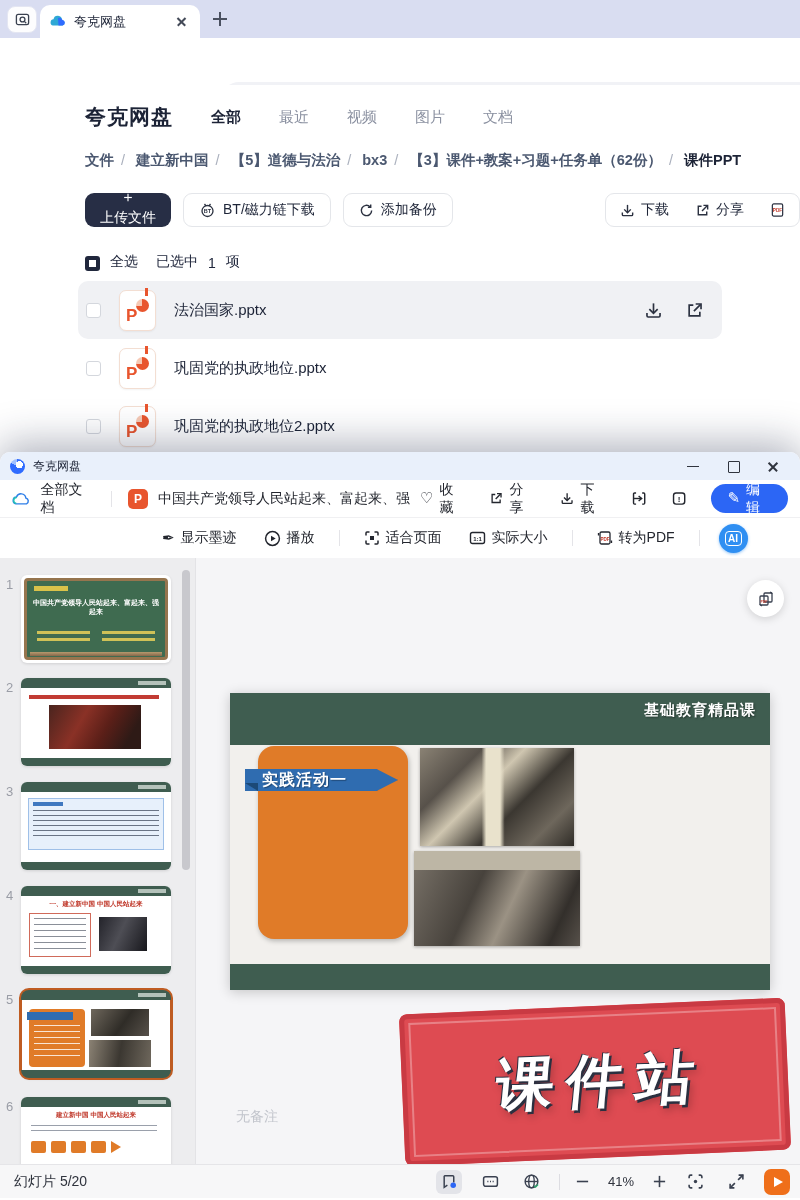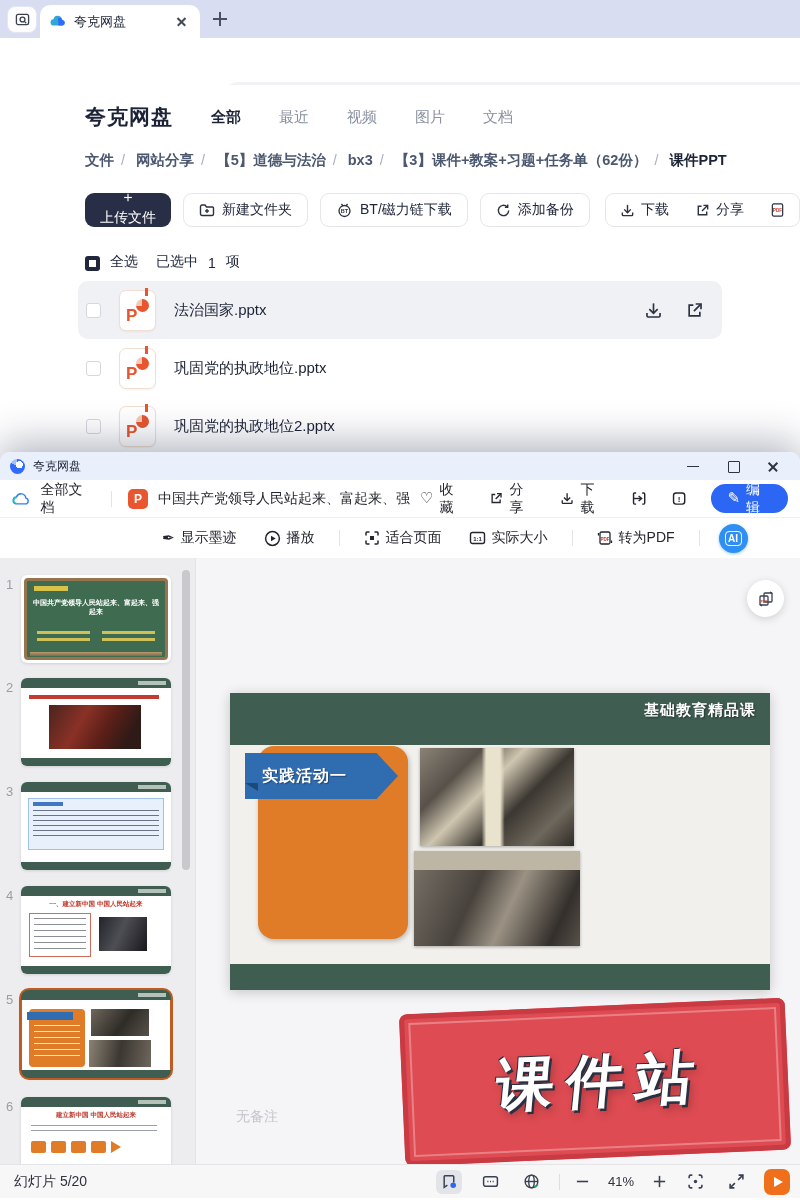--- a/index.html
+++ b/index.html
@@ -140,21 +140,21 @@
 
   .viewer { flex:1; position:relative; }
   .slide { position:absolute; left:34px; top:135px; width:540px; height:297px; background:#f2f0ed;
     box-shadow:0 2px 12px rgba(0,0,0,.2); }
   .shdr { position:absolute; top:0; left:0; right:0; height:52px; background:#3f5d50; }
   .sbadge { position:absolute; right:14px; top:8px; color:#fff; font-size:15px; font-weight:800;
     letter-spacing:1px; text-shadow:1px 1px 2px rgba(0,0,0,.45); }
   .sftr { position:absolute; bottom:0; left:0; right:0; height:26px; background:#3f5d50; }
   .card { position:absolute; left:28px; top:53px; width:150px; height:193px; background:#e07b28;
     border-radius:16px; box-shadow:1px 2px 5px rgba(0,0,0,.25); }
-  .banner { position:absolute; left:-13px; top:7px; width:153px; height:46px; background:#2f6cb0;
+  .banner { position:absolute; left:-13px; top:23px; width:153px; height:22px; background:#2f6cb0;
     clip-path:polygon(0 0,86% 0,100% 50%,86% 100%,0 100%); display:flex; align-items:center;
     box-shadow:0 1px 3px rgba(0,0,0,.3); }
   .banner span { color:#fff; font-weight:800; font-size:16px; padding-left:17px; letter-spacing:1px;
     text-shadow:1px 1px 1px rgba(0,0,0,.35); }
   .fold { position:absolute; left:-13px; top:37px; width:0; height:0; border-top:8px solid #1c4977;
     border-left:13px solid transparent; }
   .cardtext { position:absolute; left:13px; right:9px; top:46px; color:#fff; font-weight:800; font-size:14.5px;
     line-height:1.78; letter-spacing:.5px; text-shadow:1px 1px 1px rgba(0,0,0,.2); }
   .photo1 { position:absolute; left:190px; top:55px; width:154px; height:98px;
     background:linear-gradient(90deg,transparent 40%,#e9e2cc 43% 52%,transparent 55%),
@@ -233,42 +233,34 @@
     <div class="brand-row">
       <span class="brand">夸克网盘</span>
       <span class="btab on">全部</span>
       <span class="btab">最近</span>
       <span class="btab">视频</span>
       <span class="btab">图片</span>
       <span class="btab">文档</span>
     </div>
     <div class="crumbs">
       <span>文件</span><span class="sep">/</span>
-      <span>网站分享</span><span class="sep">/</span>
+      <span>建立新中国</span><span class="sep">/</span>
       <span>【5】道德与法治</span><span class="sep">/</span>
       <span>bx3</span><span class="sep">/</span>
       <span>【3】课件+教案+习题+任务单（62份）</span><span class="sep">/</span>
       <span class="cur">课件PPT</span>
     </div>
 
     <div class="actions">
       <div class="btn primary">
         <svg width="14" height="14" viewBox="0 0 14 14" stroke="#fff" stroke-width="1.8">
             <line x1="7" y1="1" x2="7" y2="13"></line>
             <line x1="1" y1="7" x2="13" y2="7"></line>
           </svg>
         <span>上传文件</span>
-      </div>
-      <div class="btn">
-        <svg width="16" height="16" viewBox="0 0 16 16" fill="none" stroke="#2b3140" stroke-width="1.4">
-          <path d="M1.5 4.5a1.5 1.5 0 0 1 1.5-1.5h3l1.5 2h6a1 1 0 0 1 1 1v6a1.5 1.5 0 0 1-1.5 1.5H3a1.5 1.5 0 0 1-1.5-1.5z"></path>
-            <line x1="8" y1="7" x2="8" y2="11"></line>
-            <line x1="6" y1="9" x2="10" y2="9"></line>
-        </svg>
-        <span>新建文件夹</span>
       </div>
       <div class="btn">
         <svg width="17" height="16" viewBox="0 0 17 16" fill="none" stroke="#2b3140" stroke-width="1.3">
           <circle cx="8.5" cy="9" r="5.5"></circle>
             <line x1="5.5" y1="2" x2="7" y2="4"></line>
             <line x1="11.5" y1="2" x2="10" y2="4"></line>
           <text x="8.5" y="11.2" font-size="5.5" font-weight="bold" text-anchor="middle" fill="#2b3140" stroke="none">BT</text>
         </svg>
         <span>BT/磁力链下载</span>
       </div>

